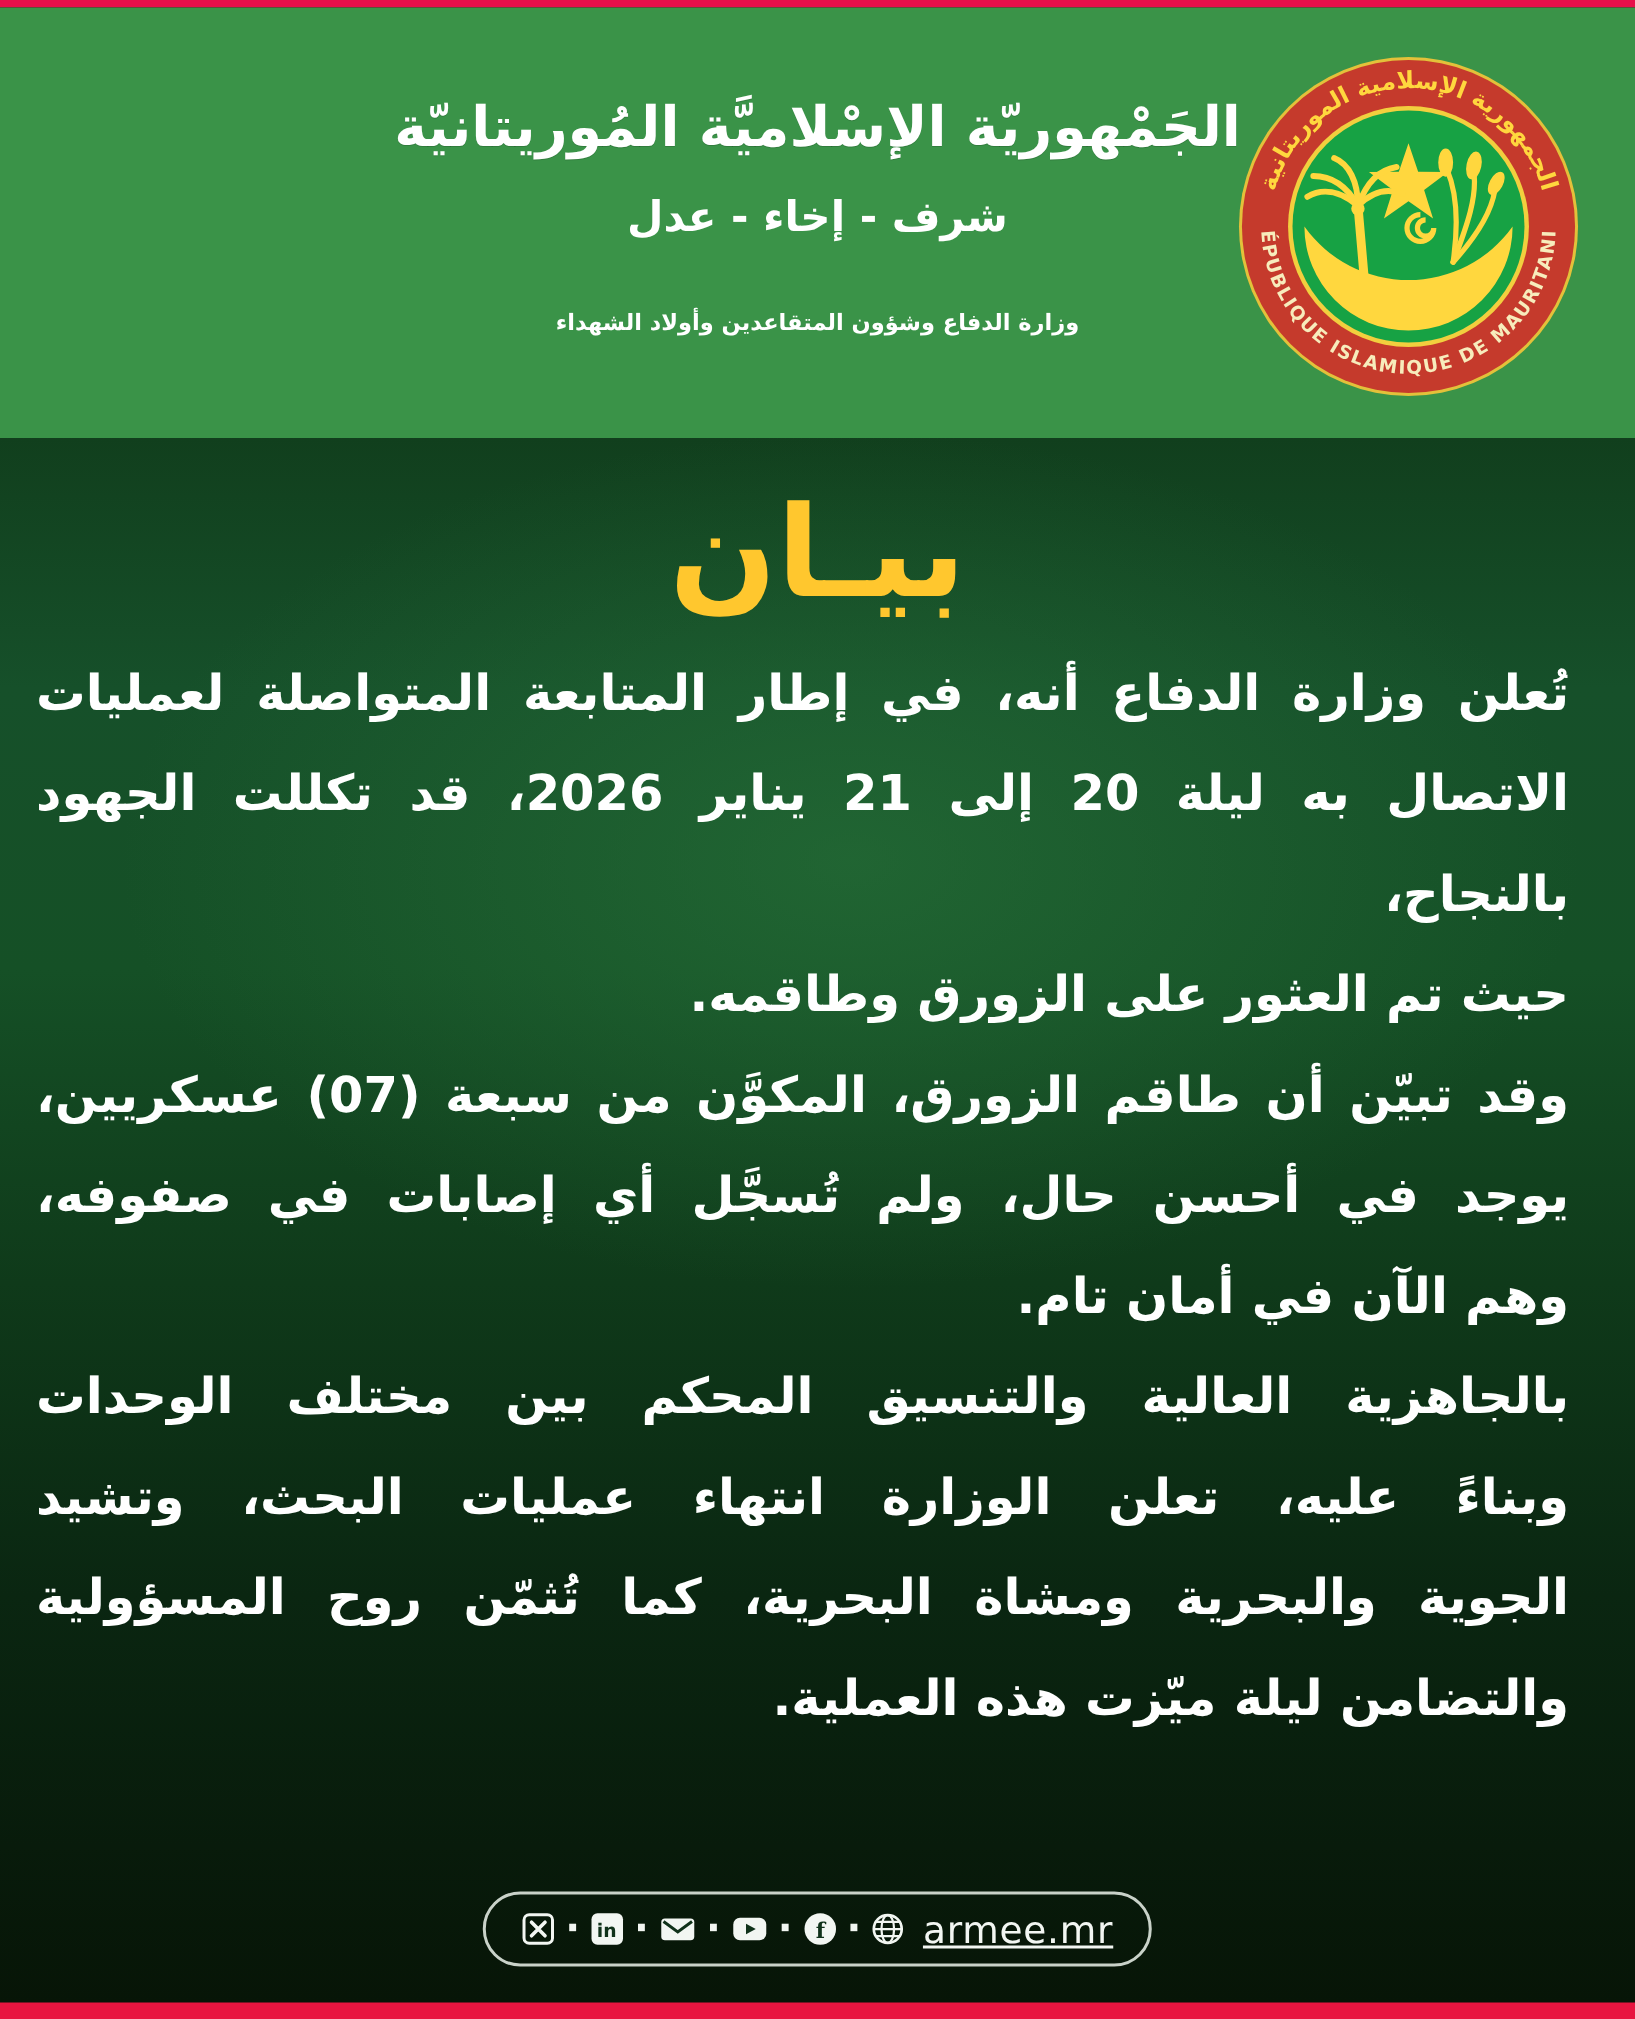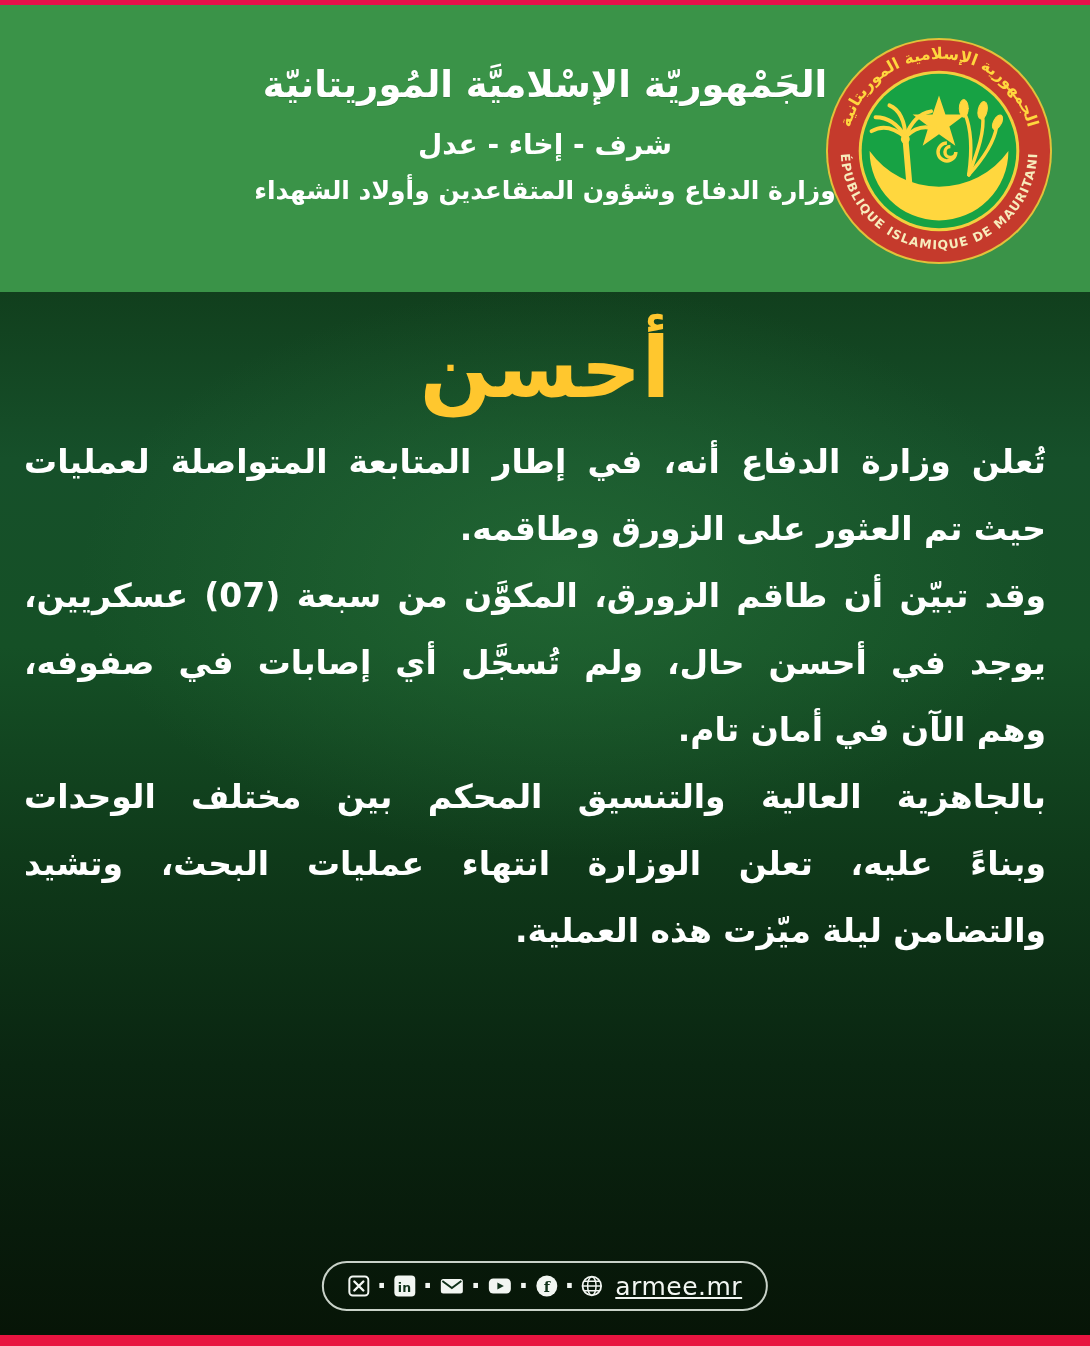--- a/index.html
+++ b/index.html
@@ -20,21 +20,21 @@
     position:relative;height:287px;background:#3a9348;
     box-sizing:border-box;
   }
   .header-text{
     position:absolute;left:0;top:0;width:1090px;
     padding-top:56px;text-align:center;direction:rtl;color:#ffffff;
   }
   .country-title{font-size:37px;font-weight:bold;line-height:48px;
     text-shadow:0 1px 0 rgba(0,0,0,.15);}
   .motto{font-size:28px;font-weight:bold;line-height:40px;margin-top:16px;}
-  .ministry{font-size:25px;font-weight:bold;line-height:36px;margin-top:8px;}
+  .ministry{font-size:15px;font-weight:bold;line-height:36px;margin-top:32px;}
 
   .emblem{position:absolute;top:31px;right:36px;width:230px;height:230px;}
 
   
   .main{
     position:relative;height:1043px;box-sizing:border-box;
     background:
       radial-gradient(ellipse 62% 38% at 52% 27%, rgba(40,115,58,.60), rgba(40,115,58,0) 72%),
       linear-gradient(180deg,#113f1d 0%,#16502a 16%,#155026 34%,#0f3a1a 54%,#0a2611 74%,#081b0b 90%,#071507 100%);
   }
@@ -118,30 +118,32 @@
         <ellipse cx="141" cy="73" rx="4.5" ry="9"></ellipse>
         <ellipse cx="160" cy="75" rx="4.5" ry="9" transform="rotate(12 160 75)"></ellipse>
         <ellipse cx="175" cy="87" rx="4" ry="8" transform="rotate(28 175 87)"></ellipse>
       </g>
 
       <path fill="none" stroke="#ffd73e" stroke-width="3.5" d="M 124 108 a 9 9 0 1 0 9 9 a 5.5 5.5 0 1 1 -5.5 -5.5"></path>
     </svg>
   </div>
 
   <div class="main">
-    <h1 class="statement-title">أحسن</h1>
+    <h1 class="statement-title">بيـان</h1>
 
     <div class="statement">
       <div class="line">تُعلن وزارة الدفاع أنه، في إطار المتابعة المتواصلة لعمليات</div>
+      <div class="line">الاتصال به ليلة 20 إلى 21 يناير 2026، قد تكللت الجهود بالنجاح،</div>
       <div class="line para-end">حيث تم العثور على الزورق وطاقمه.</div>
       <div class="line">وقد تبيّن أن طاقم الزورق، المكوَّن من سبعة (07) عسكريين،</div>
       <div class="line">يوجد في أحسن حال، ولم تُسجَّل أي إصابات في صفوفه،</div>
       <div class="line para-end">وهم الآن في أمان تام.</div>
       <div class="line">بالجاهزية العالية والتنسيق المحكم بين مختلف الوحدات</div>
       <div class="line">وبناءً عليه، تعلن الوزارة انتهاء عمليات البحث، وتشيد</div>
+      <div class="line">الجوية والبحرية ومشاة البحرية، كما تُثمّن روح المسؤولية</div>
       <div class="line para-end">والتضامن ليلة ميّزت هذه العملية.</div>
     </div>
 
     <div class="footer-pill">
       <svg width="22" height="22" viewBox="0 0 22 22">
         <rect x="1.5" y="1.5" width="19" height="19" rx="3.5" fill="none" stroke="#f2f6f2" stroke-width="2"></rect>
         <path d="M6.5 6.5 L15.5 15.5 M15.5 6.5 L6.5 15.5" stroke="#f2f6f2" stroke-width="2.4" stroke-linecap="round"></path>
       </svg>
       <span class="dot">·</span>
       <svg width="22" height="22" viewBox="0 0 22 22">

